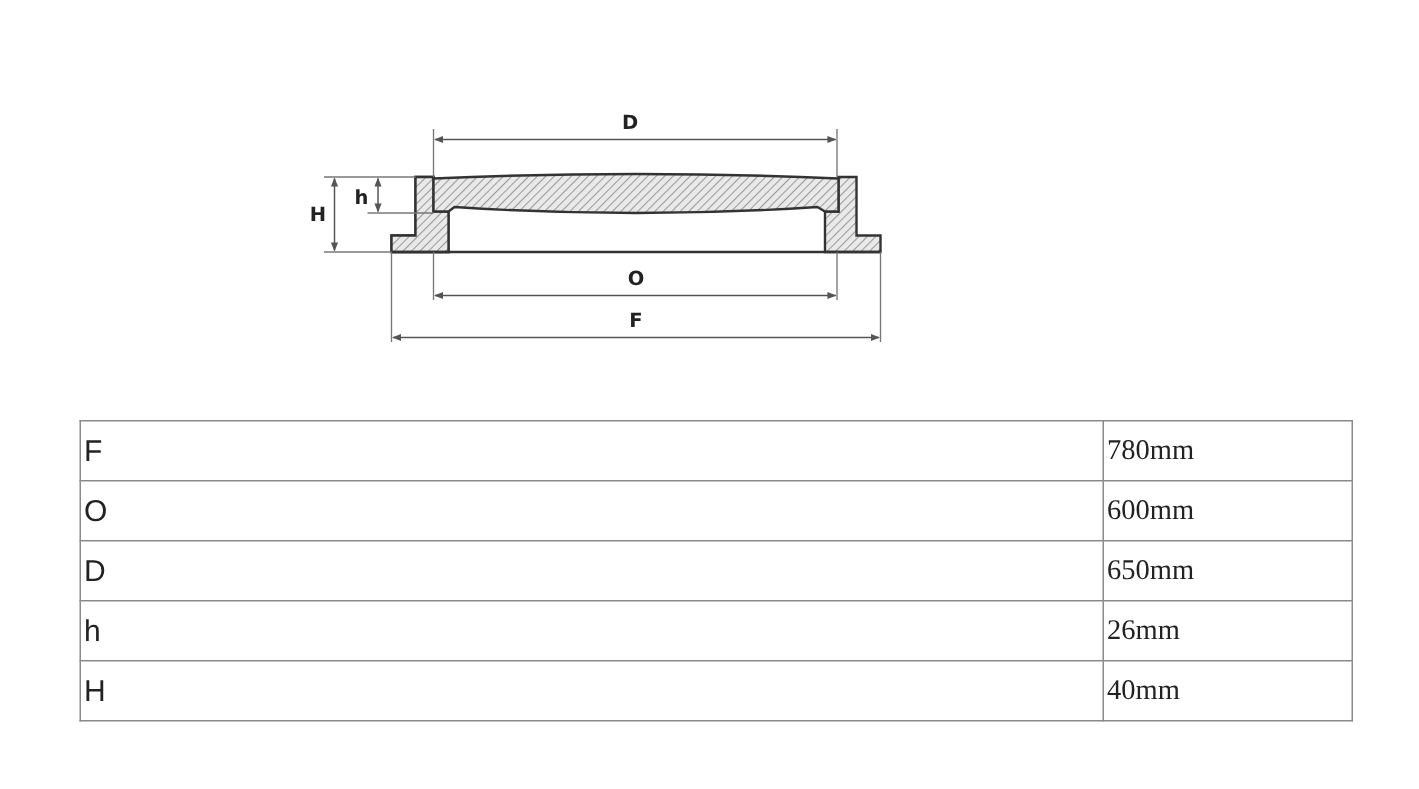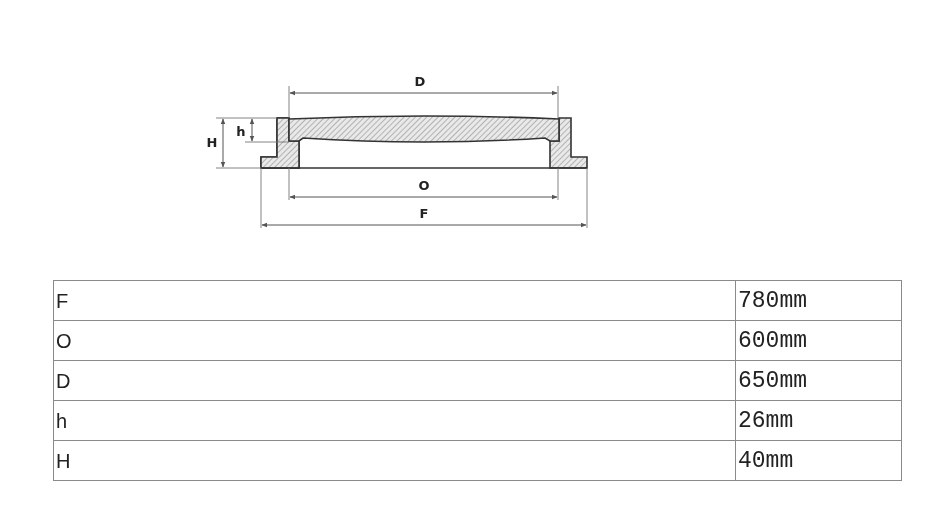--- a/index.html
+++ b/index.html
@@ -2,21 +2,21 @@
 <html><head>
 <meta charset="utf-8">
 <style>
   html, body { margin:0; padding:0; background:#ffffff; }
   body { width:946px; height:526px; position:relative; overflow:hidden; font-family:"DejaVu Sans", sans-serif; }
   #drawing { position:absolute; left:0; top:0; }
   .dim-label { font-family:"DejaVu Sans", sans-serif; font-weight:bold; font-size:13px; fill:#222; }
   table.spec { position:absolute; left:53px; top:280px; width:849px; border-collapse:collapse; }
   table.spec td { border:1.3px solid #8a8a8a; height:39px; padding:0 0 0 2px; font-size:20px; color:#222; vertical-align:middle; line-height:20px; }
   table.spec td.key { width:679px; font-family:"Liberation Sans", sans-serif; }
-  table.spec td.val { font-family:Liberation Mono, monospace; font-size:23px; }
+  table.spec td.val { font-family:Liberation Serif, serif; font-size:19px; }
 </style>
 </head>
 <body>
 
 <svg id="drawing" width="946" height="260" viewBox="0 0 946 260" xmlns="http://www.w3.org/2000/svg">
   <defs>
     <pattern id="hatch" patternUnits="userSpaceOnUse" width="4" height="4" patternTransform="rotate(45)">
       <rect width="4" height="4" fill="#e9e9e9"></rect>
       <line x1="0" y1="0" x2="0" y2="4" stroke="#9a9a9a" stroke-width="1.4"></line>
     </pattern>

